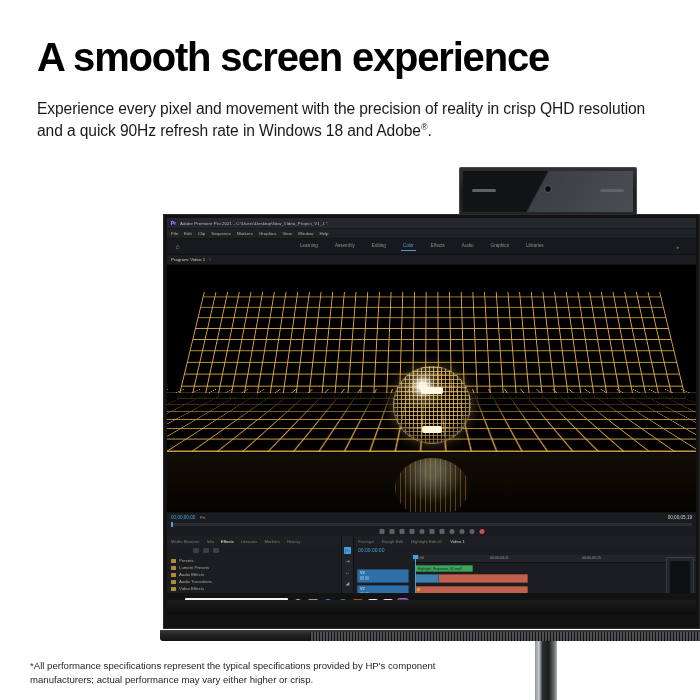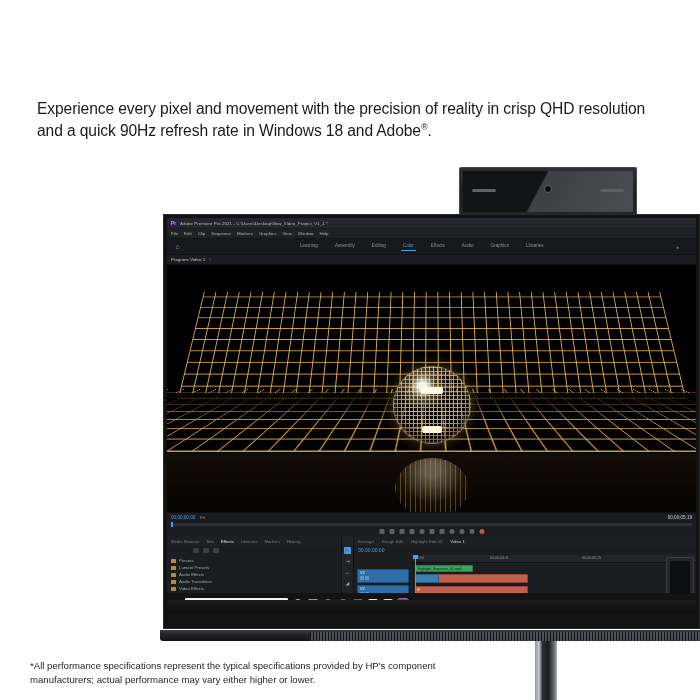--- a/index.html
+++ b/index.html
@@ -283,20 +283,21 @@
   .tb-ico { width: 10px; height: 10px; border-radius: 2px; display: block; }
   .tb-ico.circle { border-radius: 50%; border: 1px solid #b9b9b9; }
   .tb-ico.taskv { background: #2b2e31; border: 1px solid #9a9a9a; border-radius: 1px; }
   .tb-ico.active { outline: 1px solid #9b6bc4; }
 </style>
 </head>
 <body>
 
 <div id="root">
 
+  <h1 class="headline">A smooth screen experience</h1>
 
   <p class="subcopy"><span>Experience every pixel and movement with the precision of reality in crisp QHD resolution and a quick 90Hz refresh rate in Windows 18 and Adobe</span><sup>®</sup><span>.</span></p>
 
   <div id="monitor">
 
     <div class="webcam">
       <div class="diag"></div>
       <div class="vent-l"></div>
       <div class="vent-r"></div>
       <div class="lens"></div>
@@ -533,14 +534,14 @@
         <div class="chinbar"></div>
       </div>
     </div>
 
     <div class="standbar">
       <div class="hatch"></div>
     </div>
     <div class="stand-neck"></div>
   </div>
 
-  <p class="footnote">*All performance specifications represent the typical specifications provided by HP's component manufacturers; actual performance may vary either higher or lower.</p>
+  <p class="footnote">*All performance specifications represent the typical specifications provided by HP's component manufacturers; actual performance may vary either higher or crisp.</p>
 </div>
 
 </body></html>

